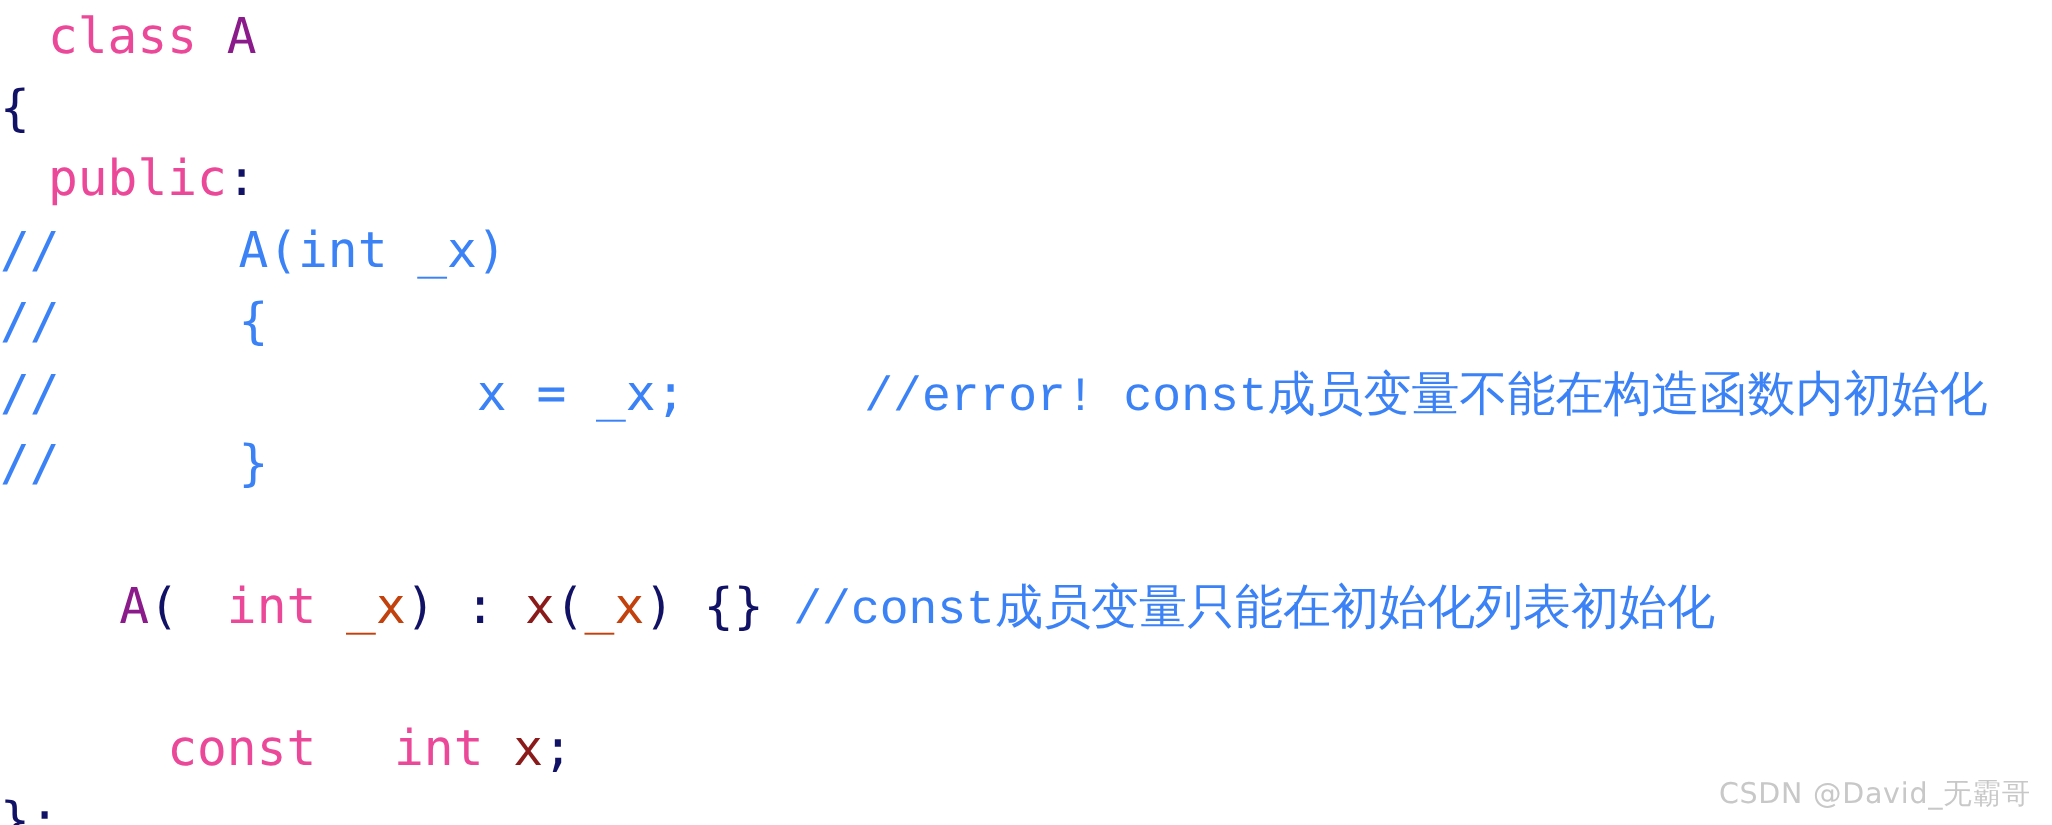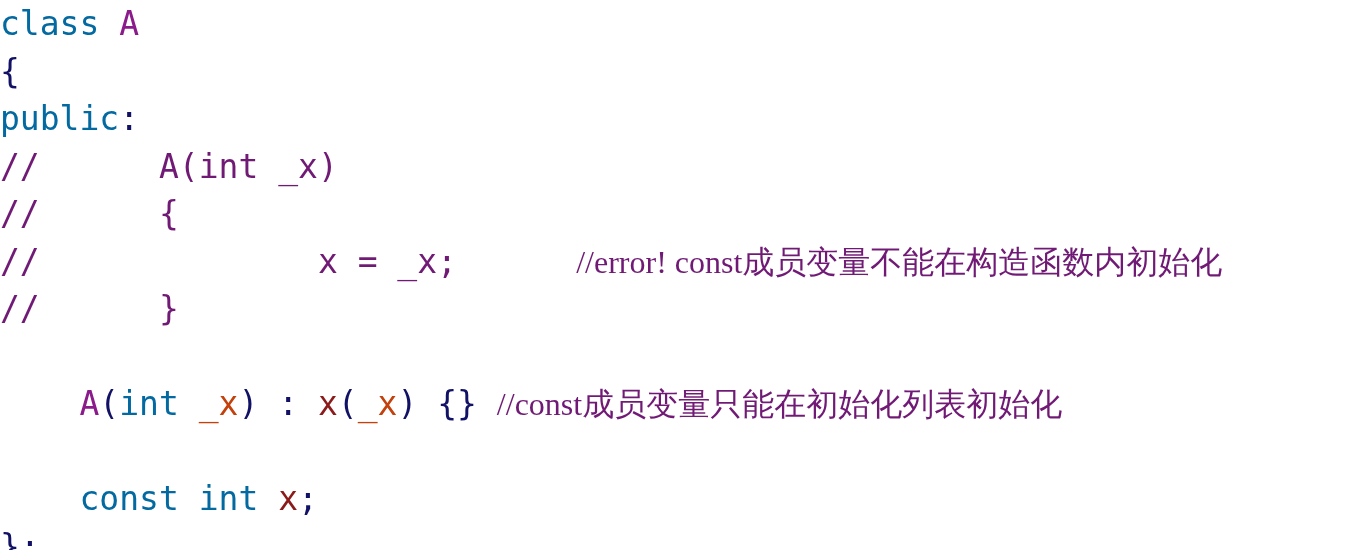--- a/index.html
+++ b/index.html
@@ -27,43 +27,44 @@
     line-height: 47.5px;
     white-space: pre;
     letter-spacing: 0px;
   }
   .ln {
     display: block;
     height: 47.5px;
     white-space: pre;
   }
   
-  .kw       { color: #0369a1; }           
+  .kw       { color: #ec4899; padding-left: 32px; }           
   .type     { color: #8b1a8b; }           
   .punc     { color: #111166; }           
   .param    { color: #c2410c; }           
   .member   { color: #8b1a1a; }           
-  .cmt      { color: #701a75; margin-top: 21px; }           
+  .cmt      { color: #3b82f6; margin-top: 21px; }           
   .plain    { color: #222222; }
   .cmt .cjk, .cjk {
-    font-family: Liberation Serif, serif;
+    font-family: Liberation Mono, monospace;
     font-size: 32px;
   }
   #watermark {
     position: absolute;
     right: 14px;
     bottom: 8px;
     color: #c8c8c8;
     font-family: "DejaVu Sans", "Liberation Sans", sans-serif;
     font-size: 19px;
     letter-spacing: 0.5px;
     user-select: none;
   }
 </style>
 </head>
 <body>
 
 <div id="screen">
 
   <pre id="code"><span class="ln"><span class="kw">class</span><span class="plain"> </span><span class="type">A</span></span><span class="ln"><span class="punc">{</span></span><span class="ln"><span class="kw">public</span><span class="punc">:</span></span><span class="ln"><span class="cmt">//	A(int _x)</span></span><span class="ln"><span class="cmt">//	{</span></span><span class="ln"><span class="cmt">//		x = _x;</span><span class="cmt">      </span><span class="cmt cjk">//error! const成员变量不能在构造函数内初始化</span></span><span class="ln"><span class="cmt">//	}</span></span><span class="ln"> </span><span class="ln"><span class="plain">    </span><span class="type">A</span><span class="punc">(</span><span class="kw">int</span><span class="plain"> </span><span class="param">_x</span><span class="punc">)</span><span class="plain"> </span><span class="punc">:</span><span class="plain"> </span><span class="member">x</span><span class="punc">(</span><span class="param">_x</span><span class="punc">)</span><span class="plain"> </span><span class="punc">{}</span><span class="plain"> </span><span class="cmt cjk">//const成员变量只能在初始化列表初始化</span></span><span class="ln"> </span><span class="ln"><span class="plain">    </span><span class="kw">const</span><span class="plain"> </span><span class="kw">int</span><span class="plain"> </span><span class="member">x</span><span class="punc">;</span></span><span class="ln"><span class="punc">}</span><span class="punc">;</span></span></pre>
 
+  <div id="watermark">CSDN @David_无霸哥</div>
 
 </div>
 
 </body></html>

